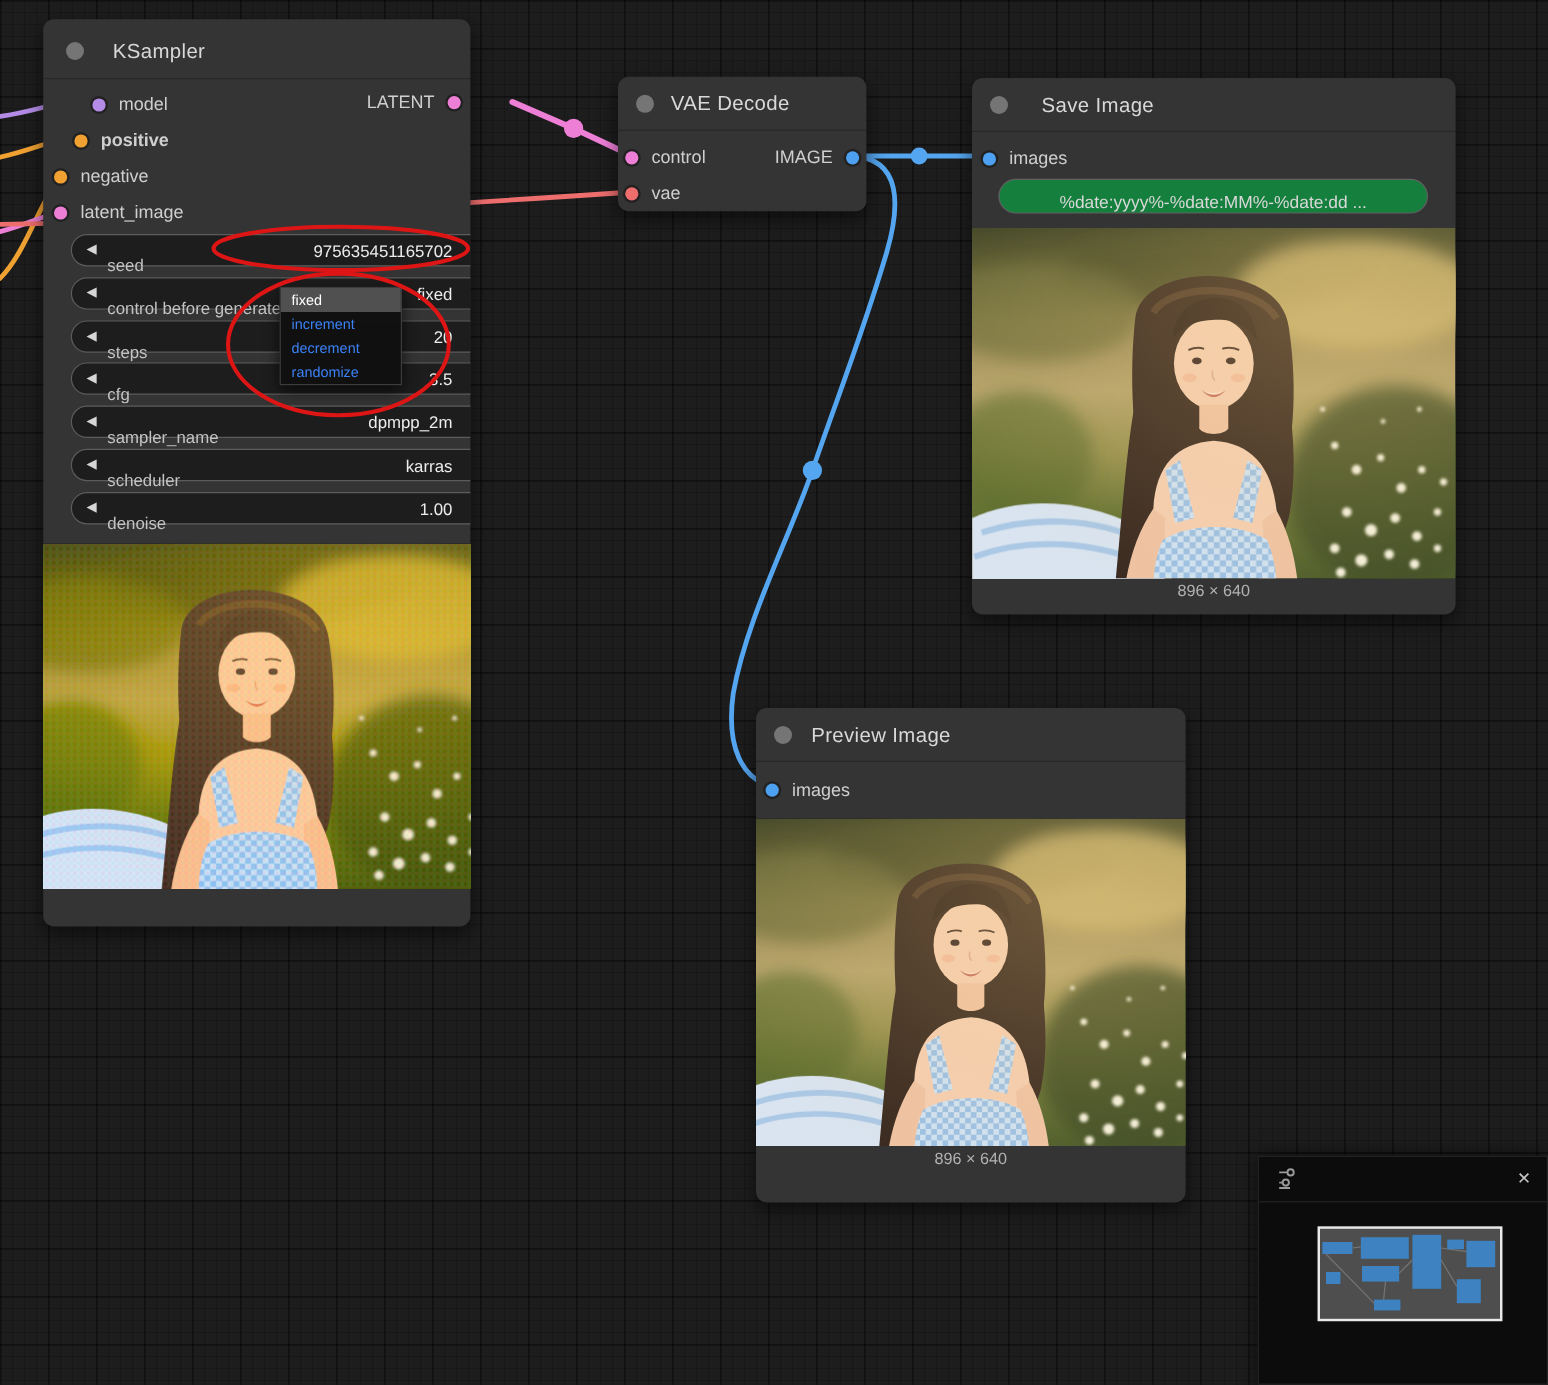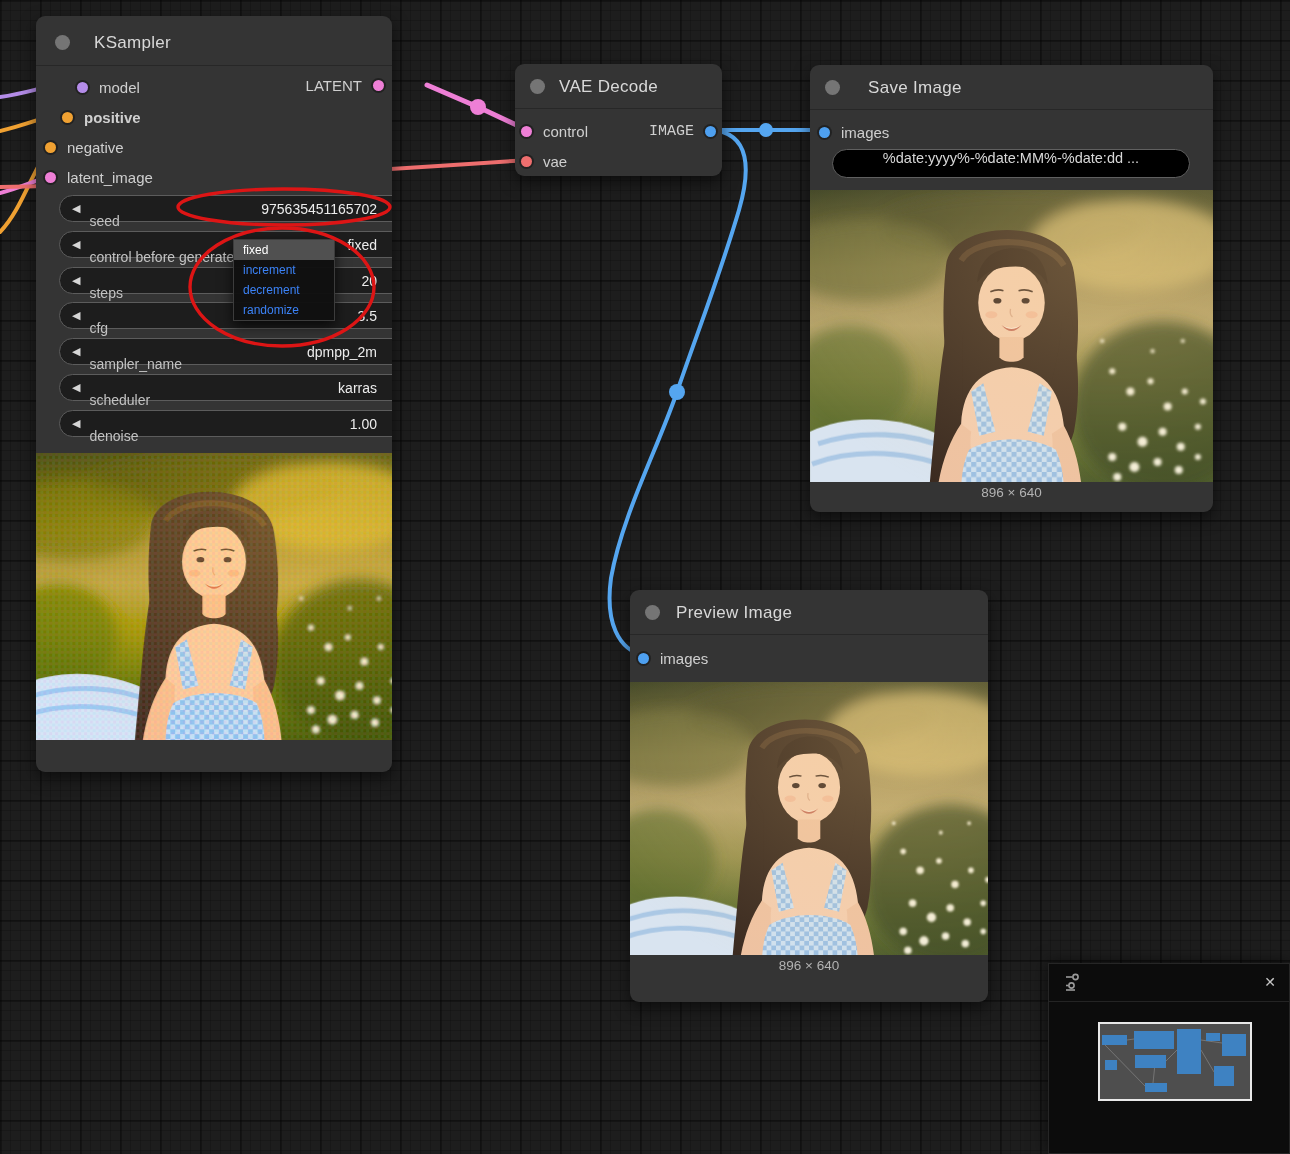--- a/index.html
+++ b/index.html
@@ -35,22 +35,22 @@
     display:flex;align-items:center;padding:0 12px;font-size:14px;}
   .w-arrow{color:#d6d6d6;font-size:11px;line-height:1;flex:0 0 auto;}
   .w-arrow.r{position:absolute;right:11px;top:7px;}
   .w-name{color:#c3c3c3;margin-left:9px;white-space:nowrap;overflow:hidden;margin-top:24px;}
   .w-value{margin-left:auto;margin-right:27px;color:#ececec;white-space:nowrap;}
 
   .node-img{position:absolute;left:0;right:0;overflow:hidden;background:#222;}
   .node-img svg{display:block;width:100%;height:100%;}
   .img-caption{position:absolute;left:0;right:0;text-align:center;font-size:13.5px;color:#b2b2b2;}
 
-  .filename-pill{position:absolute;box-sizing:border-box;background:#000000;border:1px solid #606060;
-    border-radius:15px;display:flex;align-items:flex-start;justify-content:center;
+  .filename-pill{position:absolute;box-sizing:border-box;background:#15803d;border:1px solid #606060;
+    border-radius:15px;display:flex;align-items:flex-end;justify-content:center;
     font-size:14.5px;color:#d8d8d8;white-space:nowrap;overflow:hidden;}
 
   .ctx-menu{position:absolute;left:233px;top:239px;width:100px;z-index:5;
     background:rgba(16,16,16,.97);border:1px solid #3c3c3c;box-shadow:0 5px 12px rgba(0,0,0,.7);
     font-size:12px;}
   .menu-item{height:20px;line-height:20px;padding:0 9px;color:#3b82f6;white-space:nowrap;}
   .menu-item.selected{background:#505050;color:#ffffff;}
 
   .panel{position:absolute;left:1048px;top:963px;width:242px;height:191px;z-index:7;
     background:#0c0c0c;border:1px solid #262626;box-shadow:0 0 16px rgba(0,0,0,.65);box-sizing:border-box;}
@@ -258,21 +258,21 @@
   <div class="node-title" style="left:44px;top:13px;">VAE Decode</div>
   <div class="header-line" style="top:44px;"></div>
   <div class="port in" style="left:6px;top:59px;">
     <span class="port-dot" style="background-color: rgb(238, 127, 214);"></span>
     <span class="port-label">control</span>
   </div>
   <div class="port in" style="left:6px;top:89px;">
     <span class="port-dot" style="background-color: rgb(238, 110, 110);"></span>
     <span class="port-label">vae</span>
   </div>
-  <div class="port out" style="right:6px;top:59px;font-family:Liberation Mono, monospace;">
+  <div class="port out" style="right:6px;top:59px;">
     <span class="port-dot" style="background-color: rgb(78, 160, 240);"></span>
     <span class="port-label">IMAGE</span>
   </div>
 </div>
 
 <div class="node" style="left:810px;top:65px;width:403px;height:447px;">
   <div class="title-dot" style="left:15px;top:15px;"></div>
   <div class="node-title" style="left:58px;top:13px;">Save Image</div>
   <div class="header-line" style="top:44px;"></div>
   <div class="port in" style="left:9px;top:59px;">

